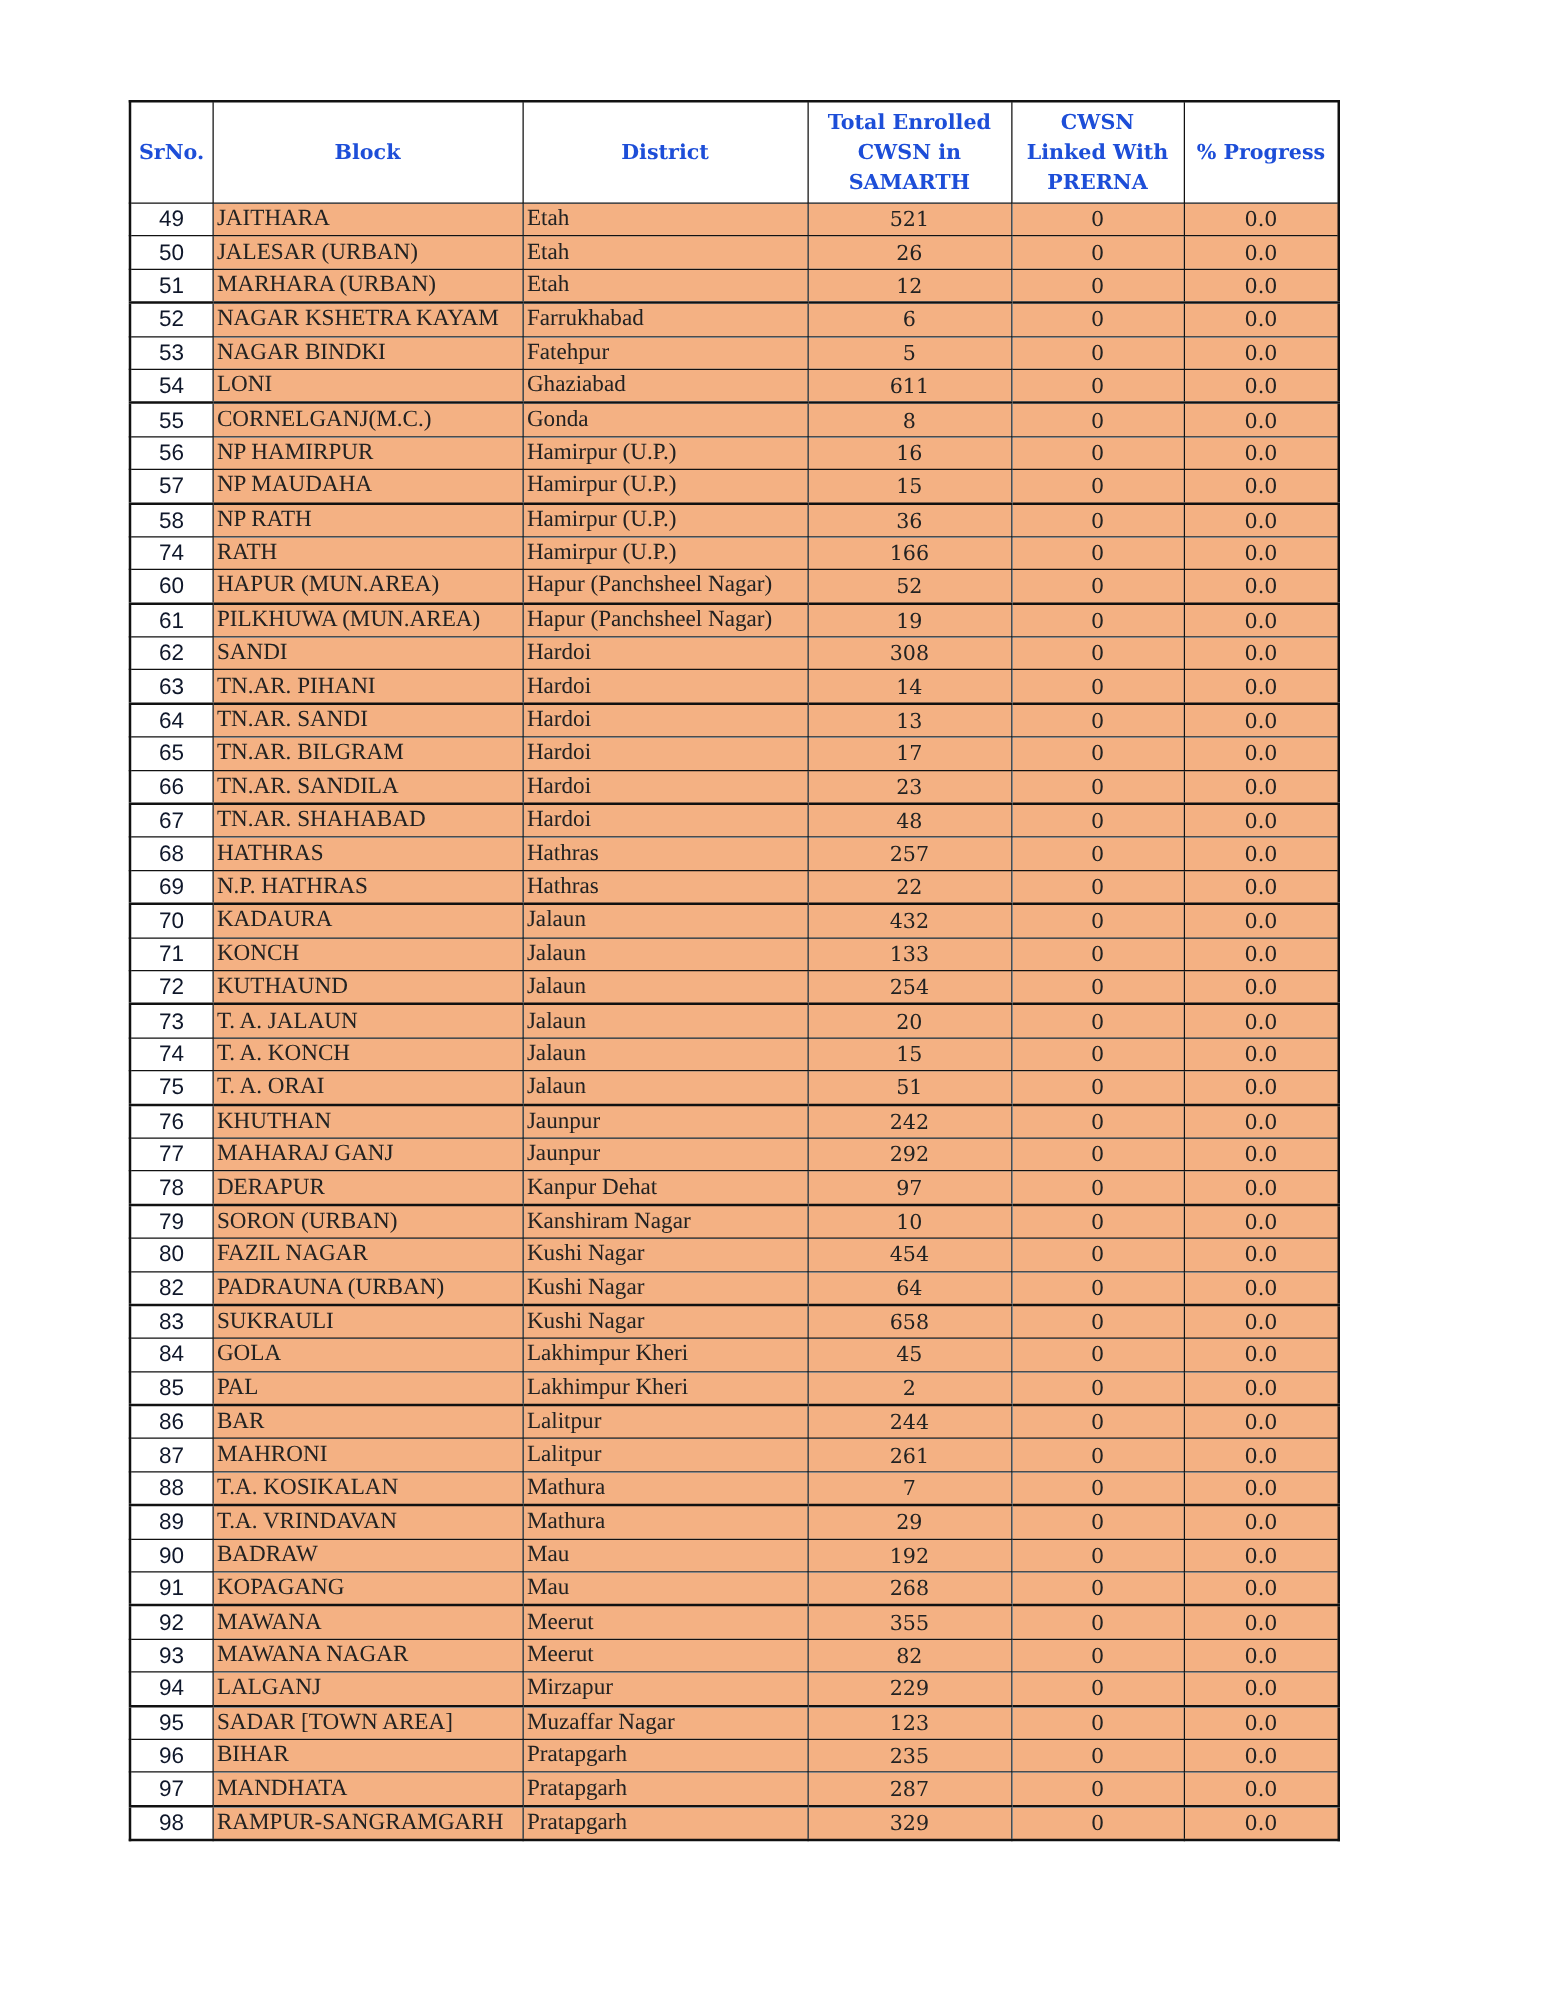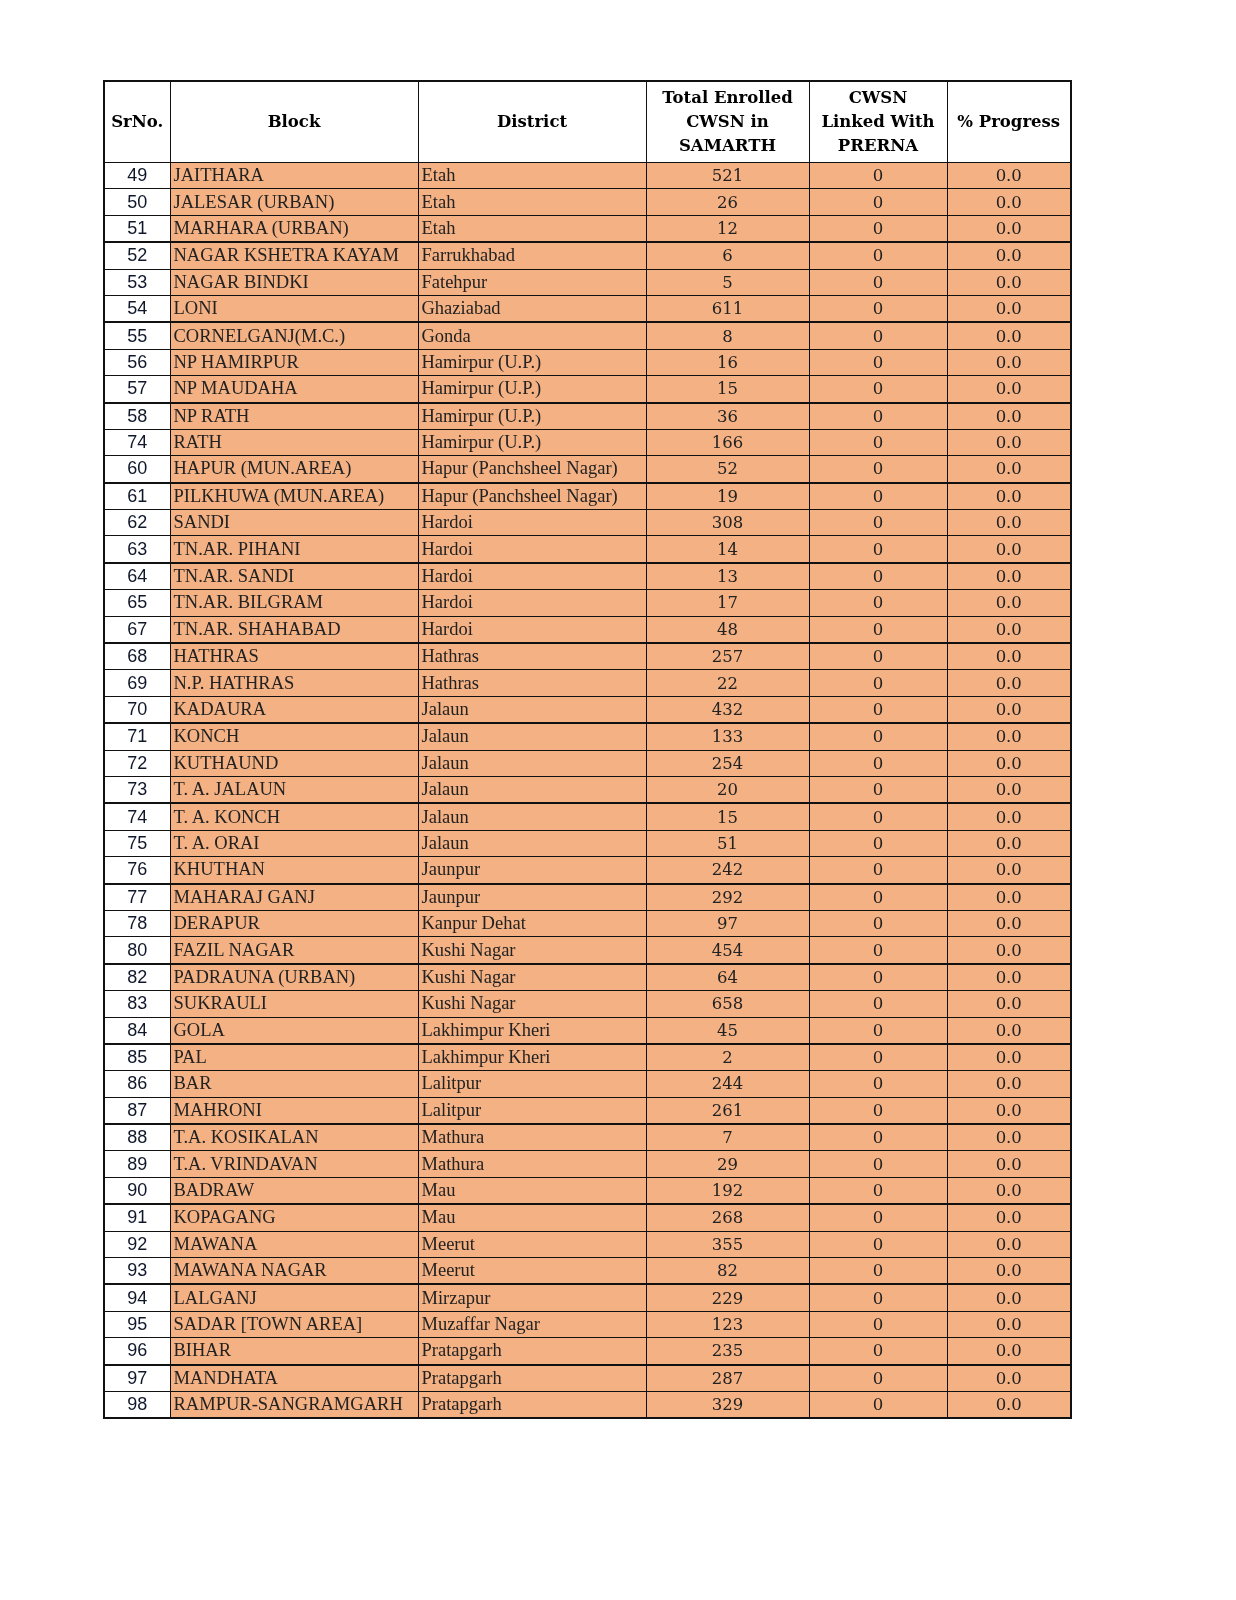--- a/index.html
+++ b/index.html
@@ -37,21 +37,21 @@
       background: #ffffff;
       border: 1.5px solid #111;
       font-family: "DejaVu Serif", serif;
       font-weight: bold;
       font-size: 16.5px;
       line-height: 24px;
       height: 80px;
       padding: 0 2px;
       text-align: center;
       vertical-align: middle;
-      color: #000000;
+      color: #1d4ed8;
     }
     tbody td {
       border: 1.5px solid #111;
       height: 25.4px;
       padding: 0 3px;
       font-size: 17.5px;
       line-height: 25px;
       white-space: nowrap;
       overflow: hidden;
       vertical-align: middle;
@@ -240,20 +240,28 @@
         </tr>
         <tr>
           <td class="sr">65</td>
           <td class="block">TN.AR. BILGRAM</td>
           <td class="dist">Hardoi</td>
           <td class="num">17</td>
           <td class="num">0</td>
           <td class="num">0.0</td>
         </tr>
         <tr>
+          <td class="sr">66</td>
+          <td class="block">TN.AR. SANDILA</td>
+          <td class="dist">Hardoi</td>
+          <td class="num">23</td>
+          <td class="num">0</td>
+          <td class="num">0.0</td>
+        </tr>
+        <tr>
           <td class="sr">67</td>
           <td class="block">TN.AR. SHAHABAD</td>
           <td class="dist">Hardoi</td>
           <td class="num">48</td>
           <td class="num">0</td>
           <td class="num">0.0</td>
         </tr>
         <tr>
           <td class="sr">68</td>
           <td class="block">HATHRAS</td>
@@ -332,20 +340,28 @@
           <td class="dist">Jaunpur</td>
           <td class="num">292</td>
           <td class="num">0</td>
           <td class="num">0.0</td>
         </tr>
         <tr>
           <td class="sr">78</td>
           <td class="block">DERAPUR</td>
           <td class="dist">Kanpur Dehat</td>
           <td class="num">97</td>
+          <td class="num">0</td>
+          <td class="num">0.0</td>
+        </tr>
+        <tr>
+          <td class="sr">79</td>
+          <td class="block">SORON (URBAN)</td>
+          <td class="dist">Kanshiram Nagar</td>
+          <td class="num">10</td>
           <td class="num">0</td>
           <td class="num">0.0</td>
         </tr>
         <tr>
           <td class="sr">80</td>
           <td class="block">FAZIL NAGAR</td>
           <td class="dist">Kushi Nagar</td>
           <td class="num">454</td>
           <td class="num">0</td>
           <td class="num">0.0</td>

